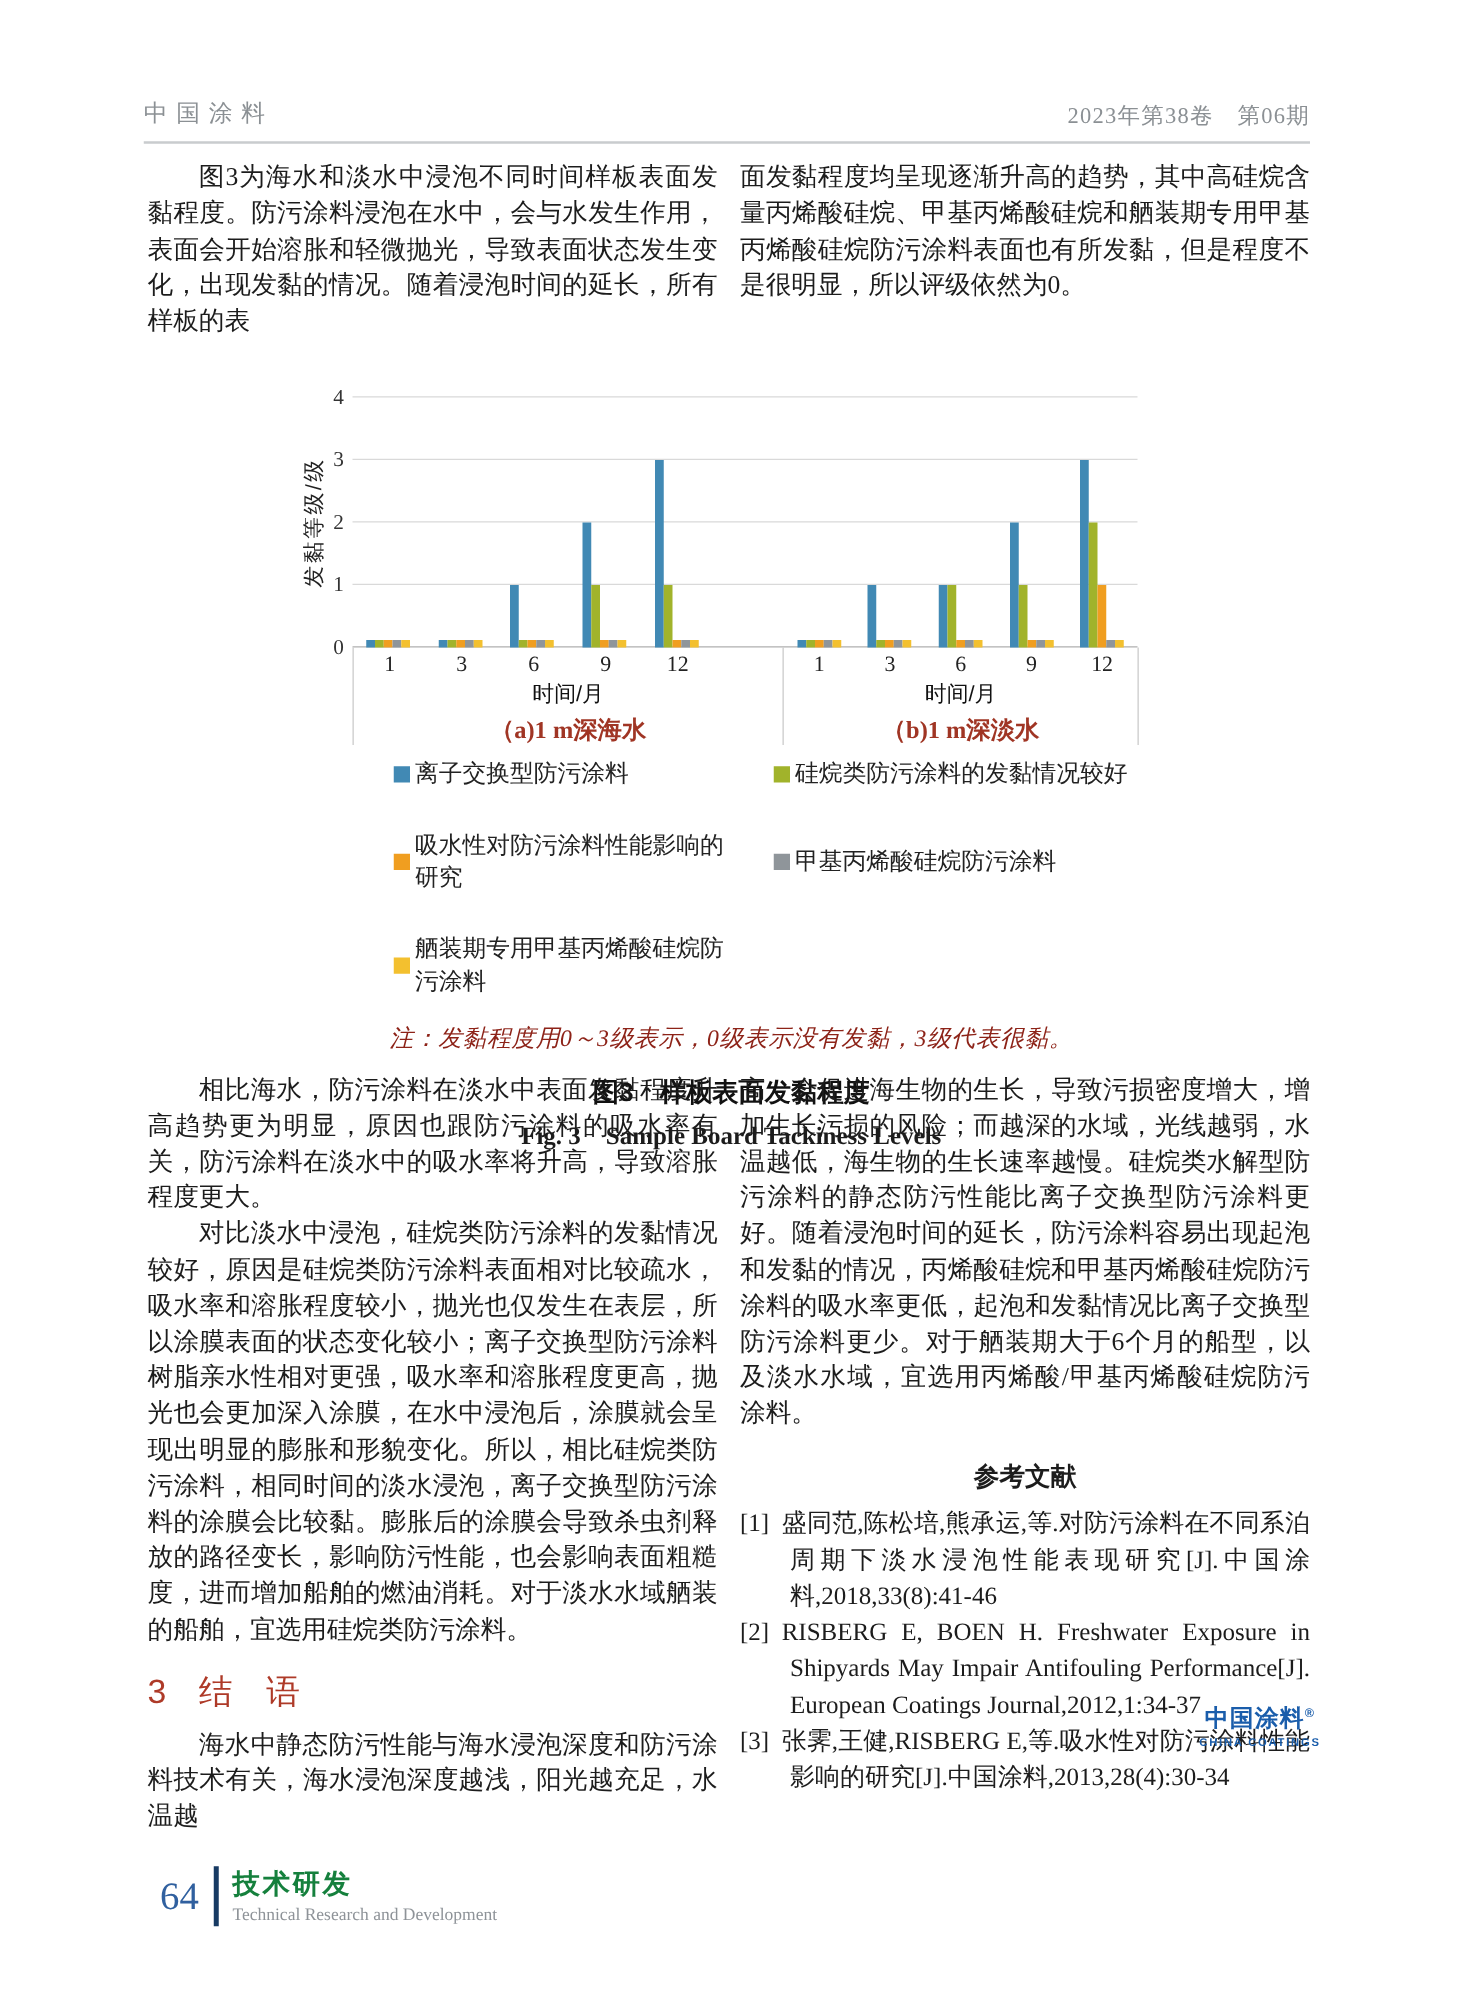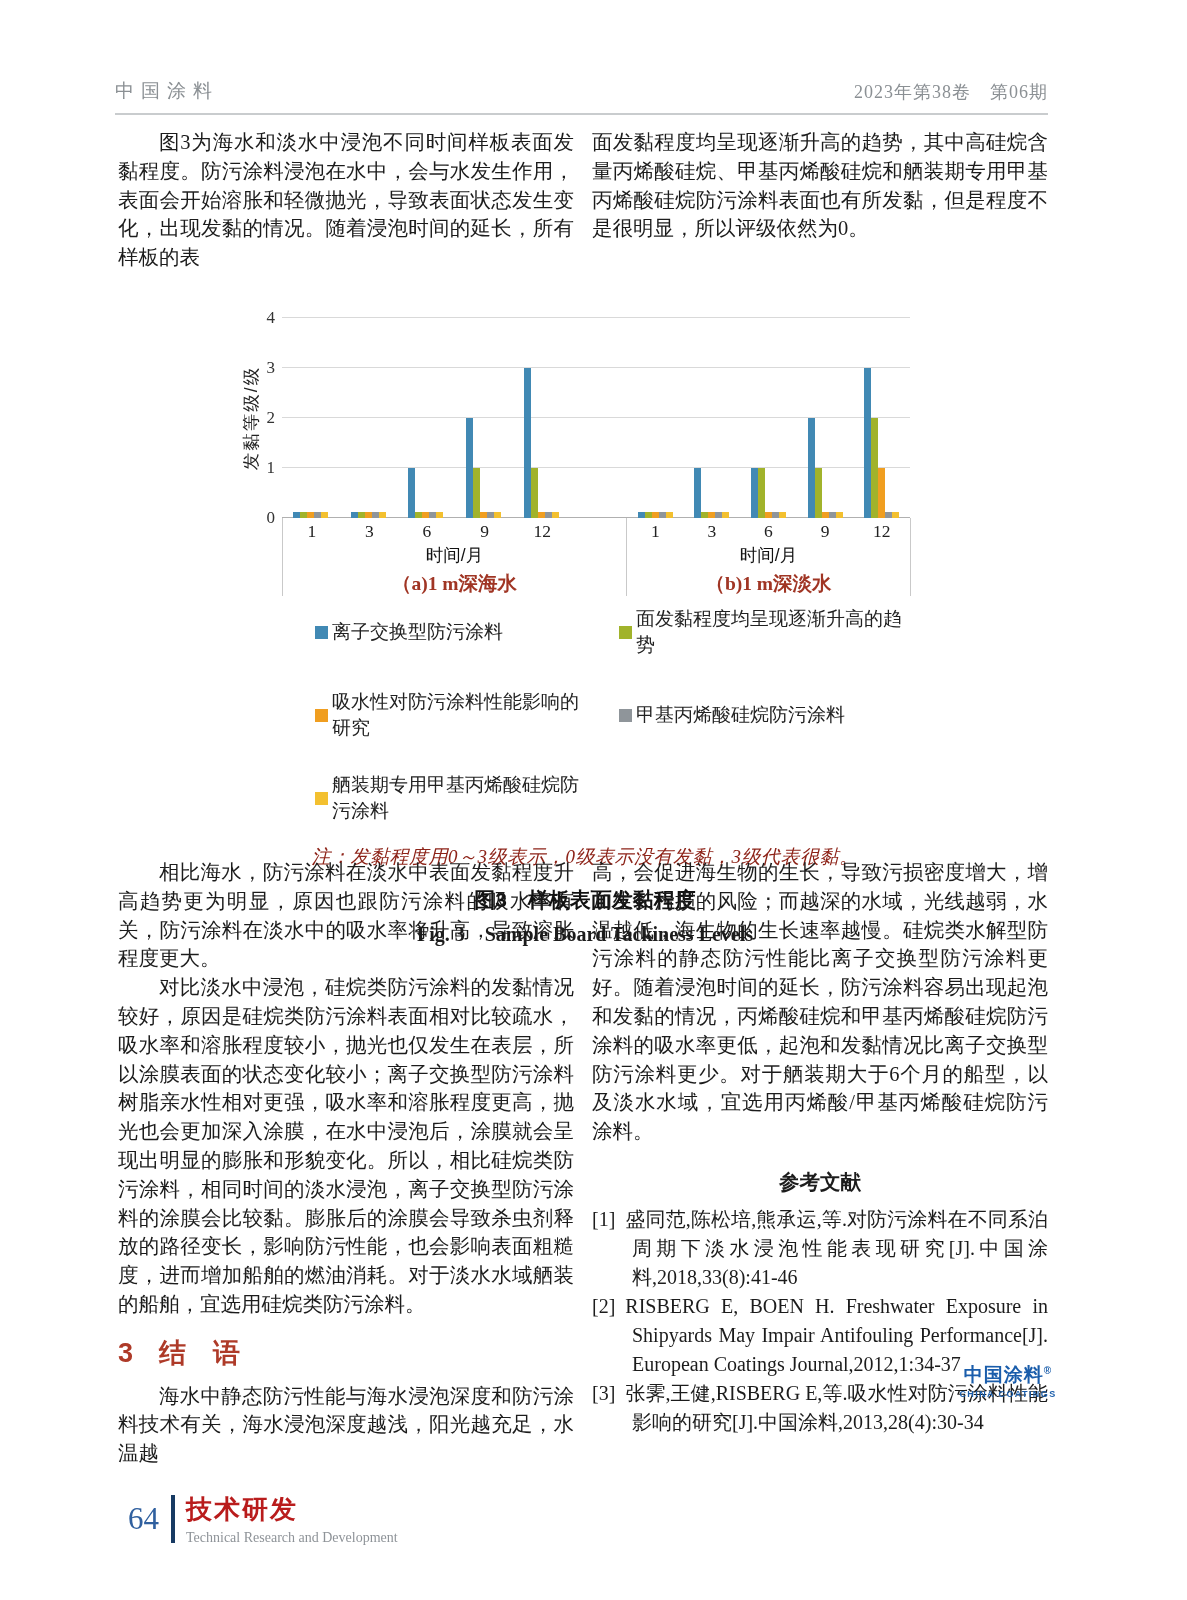--- a/index.html
+++ b/index.html
@@ -17,21 +17,21 @@
   .col{position:absolute;width:456px;font-size:20.5px;line-height:28.8px;
        text-align:justify;}
   .col p{margin:0;}
   .indent{text-indent:2em;}
   .col-tl{left:118px;top:128px;}
   .col-tr{left:592px;top:128px;}
   .col-bl{left:118px;top:858px;}
   .col-br{left:592px;top:858px;}
 
   .sec-heading{font-family:"Liberation Sans","DejaVu Sans",sans-serif;
-               font-weight:bold;color:#ae3a28;font-size:27px;
+               font-weight:normal;color:#ae3a28;font-size:27px;
                margin:20px 0 14px 0 !important;text-indent:0;}
   .sec-heading .no{margin-right:26px;}
 
   
   .figure{position:absolute;left:255px;top:300px;width:660px;}
   .chart{position:relative;height:292px;}
   .plot{position:absolute;left:27px;top:18px;width:628px;height:200px;}
   .gridline{position:absolute;left:0;width:100%;height:1px;background:#d9d9d9;}
   .gridline.zero{background:#b0b0b0;}
   .ytick{position:absolute;left:-4px;width:24px;text-align:right;font-size:17px;
@@ -78,21 +78,21 @@
   .logo .cn{font-weight:bold;font-size:19px;letter-spacing:1px;
             font-family:"Liberation Sans","DejaVu Sans",sans-serif;}
   .logo .reg{font-size:10px;vertical-align:super;}
   .logo .en{font-size:9px;font-weight:bold;letter-spacing:1.4px;
             font-family:"Liberation Sans","DejaVu Sans",sans-serif;margin-top:1px;}
 
   
   .footer{position:absolute;left:128px;top:1492px;display:flex;align-items:center;}
   .footer .pageno{font-size:31px;color:#30609f;margin-right:12px;}
   .footer .vbar{width:4px;height:48px;background:#173a63;margin-right:11px;}
-  .footer .sec-cn{font-size:26px;font-weight:bold;color:#b91c1c;
+  .footer .sec-cn{font-size:22px;font-weight:bold;color:#15803d;
             font-family:Liberation Serif, serif;letter-spacing:2px;}
   .footer .sec-en{font-size:14px;color:#8e9398;margin-top:3px;}
 </style>
 </head>
 <body>
 
 <div class="header">
   <span class="journal">中国涂料</span>
   <span class="issue">2023年第38卷　第06期</span>
 </div>
@@ -224,21 +224,21 @@
       <div class="ytick" style="top: 58px;">3</div>
       <div class="ytick" style="top: 8px;">4</div>
     </div>
   <div class="legend" id="legend">
       <div class="legend-item">
         <span class="swatch" style="background: rgb(65, 137, 180);"></span>
         <span>离子交换型防污涂料</span>
       </div>
       <div class="legend-item">
         <span class="swatch" style="background: rgb(161, 179, 43);"></span>
-        <span>面发黏程度均呈现逐渐升高的趋势</span>
+        <span>硅烷类防污涂料的发黏情况较好</span>
       </div>
       <div class="legend-item">
         <span class="swatch" style="background: rgb(240, 158, 32);"></span>
         <span>吸水性对防污涂料性能影响的研究</span>
       </div>
       <div class="legend-item">
         <span class="swatch" style="background: rgb(143, 149, 154);"></span>
         <span>甲基丙烯酸硅烷防污涂料</span>
       </div>
       <div class="legend-item">

